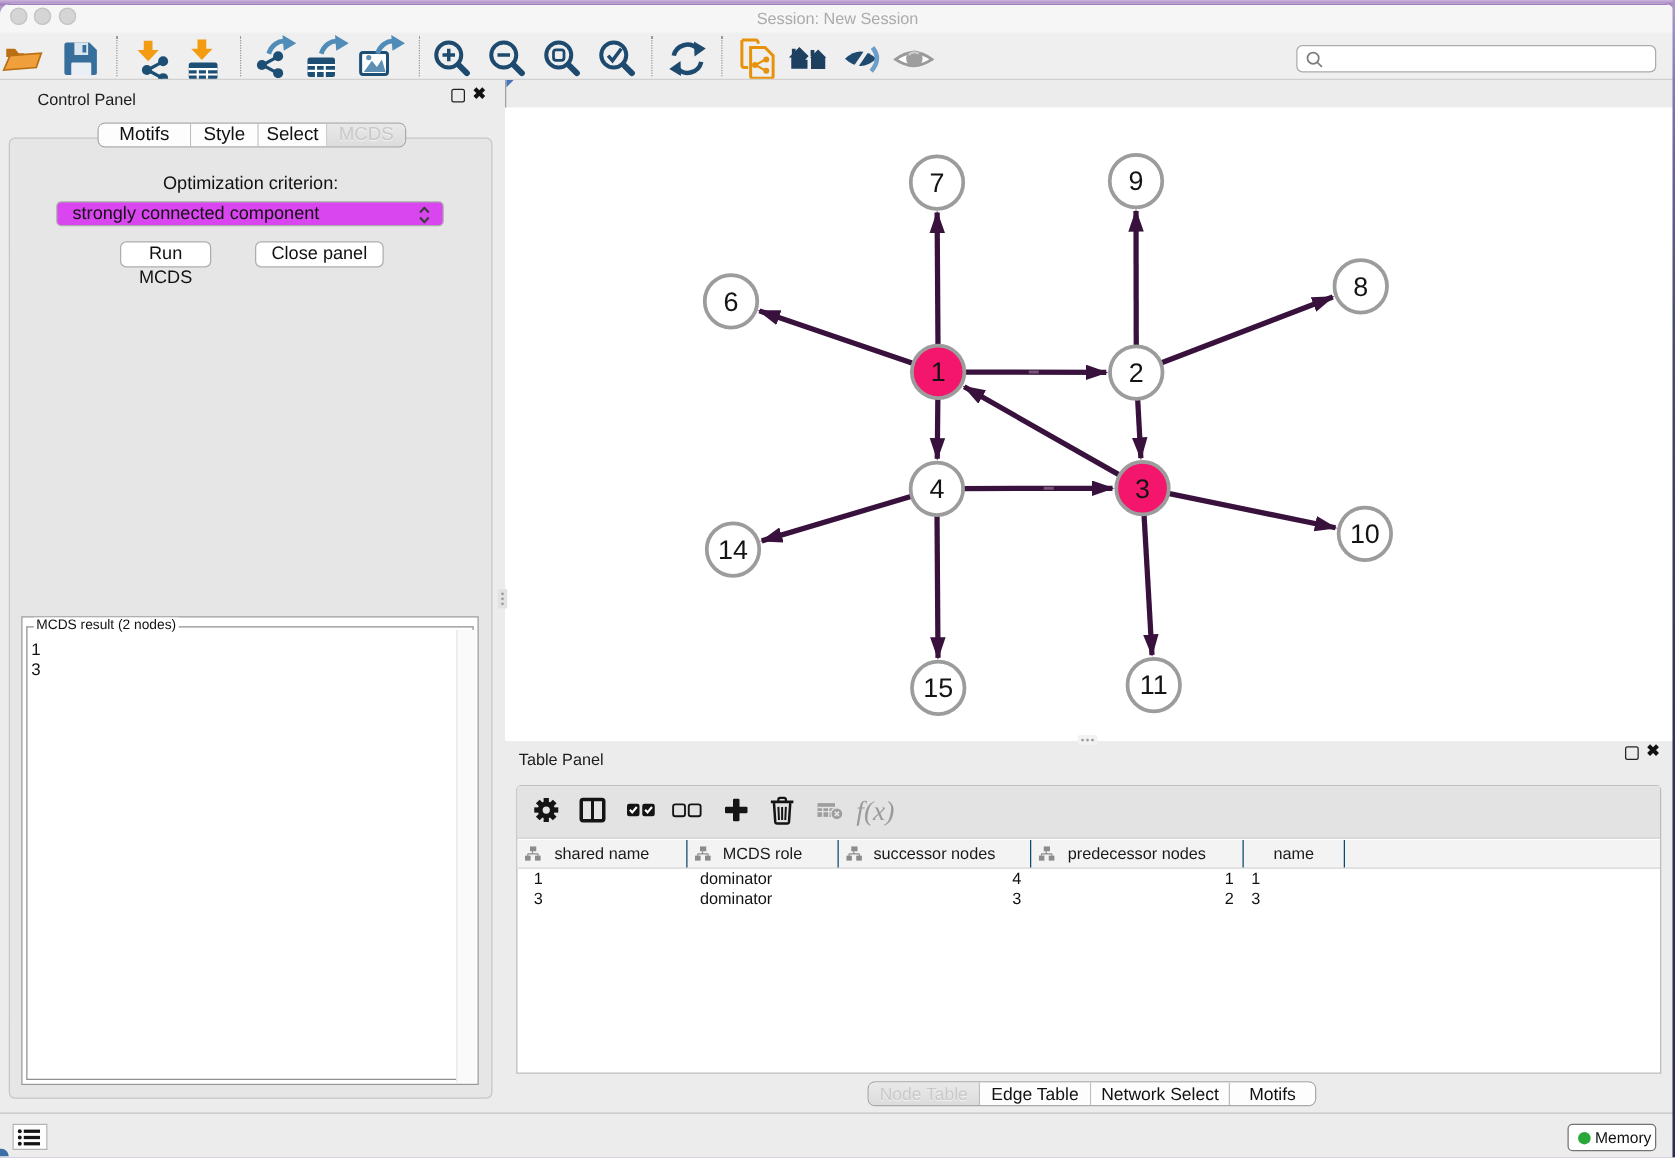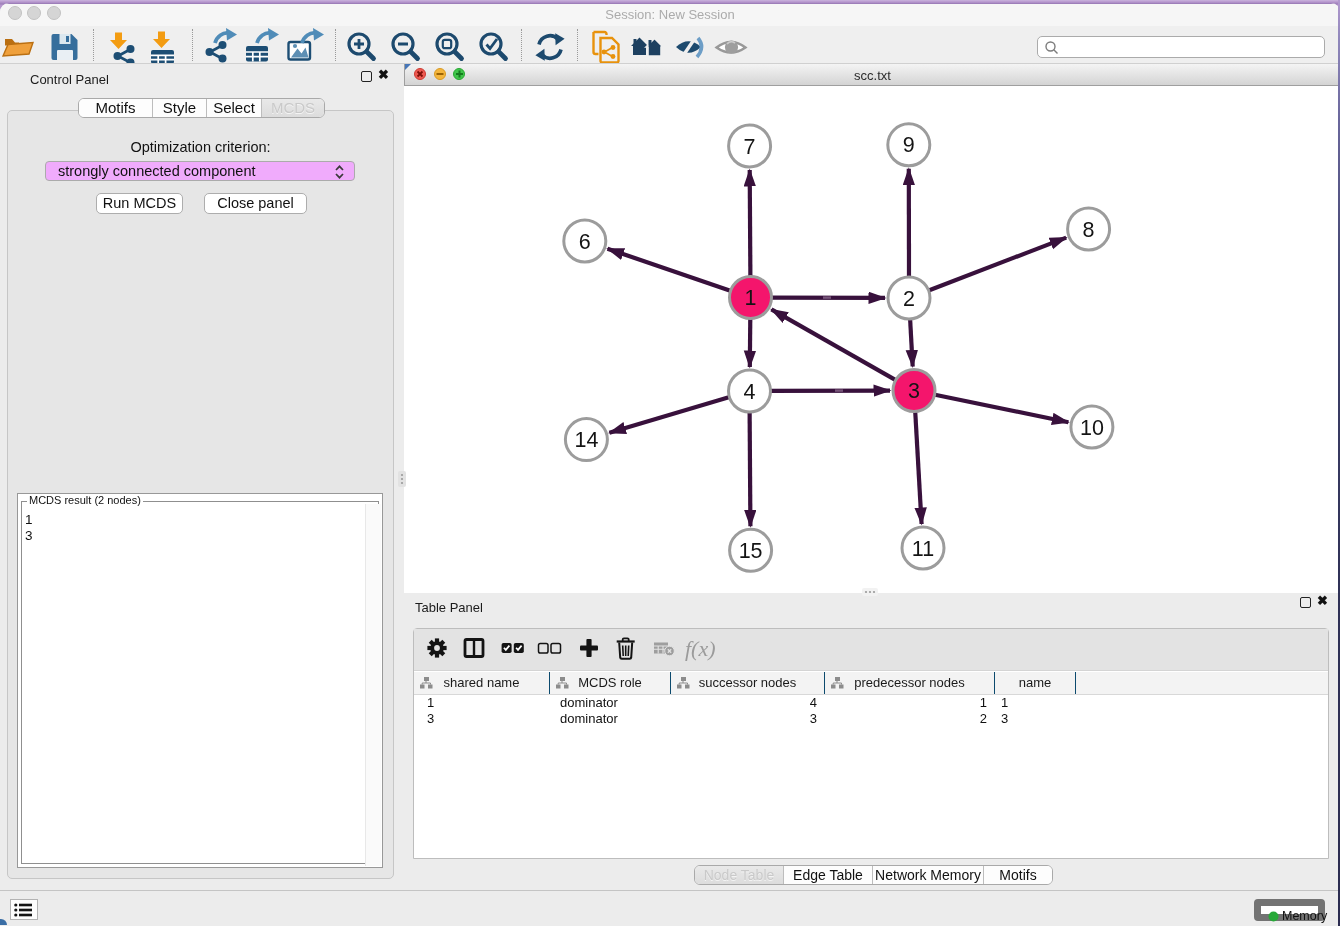--- a/index.html
+++ b/index.html
@@ -23,21 +23,21 @@
 #cpanel{position:absolute;left:0;top:62px;width:400px;height:827px;background:#ececec;}
 #cp-title{position:absolute;left:30px;top:7px;font-size:13px;color:#1c1c1c;}
 #cp-body{position:absolute;left:7px;top:45px;width:385px;height:767px;background:#e6e6e6;
  border:1px solid #c6c6c6;border-radius:5px;}
 .tabstrip{position:absolute;display:flex;border:1px solid #a9a9a9;border-radius:6px;
  overflow:hidden;background:#fff;font-size:15px;color:#111;}
 .tab{height:18px;line-height:18px;text-align:center;border-right:1px solid #bdbdbd;background:#fdfdfd;}
 .tab:last-child{border-right:none;}
 .tabsel{background:linear-gradient(#e9e9e9,#dcdcdc);color:#c9c9c9;text-shadow:0 1px 0 #f4f4f4;}
 #opt-label{position:absolute;left:0;top:28px;width:100%;text-align:center;font-size:14.5px;color:#111;}
-#opt-select{position:absolute;left:37px;top:50px;width:310px;height:20px;background:#f0abfc;
+#opt-select{position:absolute;left:37px;top:50px;width:310px;height:20px;background:#d946ef;
  border:1px solid #ababab;border-radius:4px;font-size:14.5px;color:#111;line-height:19px;
  padding-left:12px;box-sizing:border-box;}
 .btn{position:absolute;height:21px;background:#fff;border:1px solid #adadad;border-radius:5px;
  font-size:14.5px;color:#111;text-align:center;line-height:19px;box-sizing:border-box;}
 #mcds-box{position:absolute;left:9px;top:382px;width:366px;height:375px;background:#fff;
  border:1px solid #989898;box-sizing:border-box;}
 #mcds-fs{position:absolute;left:3px;top:7px;right:3px;bottom:3px;border:1px solid #8f8f8f;}
 #mcds-label{position:absolute;left:5px;top:-8px;background:#fff;padding:0 2px;font-size:11px;color:#111;}
 #mcds-scroll{position:absolute;right:1px;top:10px;width:15px;bottom:1px;background:#fafafa;
  border-left:1px solid #e8e8e8;}
@@ -61,21 +61,21 @@
 .hicon{position:absolute;left:6px;top:5px;}
 .trow{position:absolute;left:0;width:100%;height:16px;font-size:13px;color:#111;}
 .td{position:absolute;top:0;height:16px;line-height:16px;}
 
 .fl-sq{position:absolute;width:9px;height:9px;border:1.5px solid #222;border-radius:2px;}
 .fl-x{position:absolute;font-size:13px;font-weight:700;color:#111;}
 
 #statusbar{position:absolute;left:0;top:887px;width:1340px;height:33px;background:#ececec;
  border-top:1px solid #c4c4c4;}
 #memorybtn{position:absolute;left:1254px;top:8px;width:71px;height:22px;background:#fff;
- border:7px solid #737373;border-radius:4px;box-sizing:border-box;font-size:12.5px;color:#111;}
+ border:1px solid #737373;border-radius:4px;box-sizing:border-box;font-size:12.5px;color:#111;}
 #listbtn{position:absolute;left:10px;top:8px;width:28px;height:21px;background:#fdfdfd;
  border:1px solid #b3b3b3;box-sizing:border-box;}
 </style>
 </head>
 <body>
 <div id="win">
  <div style="position:absolute;left:0;top:0;width:1340px;height:1px;background:#9d7eb9;z-index:5;"></div>
  <div id="titlebar">
   <div class="tl" style="left:8px"></div>
   <div class="tl" style="left:27px"></div>
@@ -220,52 +220,41 @@
   <div id="cp-title">Control Panel</div>
   <div class="fl-sq" style="left:361px;top:6px;"></div>
   <div class="fl-x" style="left:378px;top:2px;">✖</div>
   <div id="cp-body">
    <div id="opt-label">Optimization criterion:</div>
    <div id="opt-select">strongly connected component
      <svg class="abs" style="right:9px;top:3px" width="11" height="14" viewBox="0 0 11 14">
       <path d="M2 5 L5.5 1.3 L9 5 M2 9 L5.5 12.7 L9 9" fill="none" stroke="#3a3a3a" stroke-width="1.7"></path>
           </svg>
    </div>
-   <div class="btn" style="left:88px;top:82px;width:87px;">Run MCDS</div>
+   <div class="btn" style="left:88px;top:82px;width:73px;">Run MCDS</div>
    <div class="btn" style="left:196px;top:82px;width:103px;">Close panel</div>
    <div id="mcds-box">
      <div id="mcds-fs">
             <div id="mcds-label">MCDS result (2 nodes)</div>
           </div>
      <div style="position:absolute;left:7px;top:18px;font-size:13.5px;color:#111;line-height:16px;">1<br>3</div>
      <div id="mcds-scroll"></div>
    </div>
   </div>
   <div class="tabstrip" style="left:78px;top:33px;">
    <div class="tab" style="width:73px;">Motifs</div>
    <div class="tab" style="width:53px;">Style</div>
    <div class="tab" style="width:54px;">Select</div>
    <div class="tab tabsel" style="width:62px;">MCDS</div>
   </div>
  </div>
  <div id="netwin">
   <svg style="position:absolute;left:0;top:0;z-index:4" width="6" height="6" viewBox="0 0 6 6">
         <path d="M0,0 L6,0 L0,6 Z" fill="#4676b8"></path>
       </svg>
-  <div id="nettitle">
-   <div class="tl2" style="left:9px;background:#ee5a52;border:1px solid #ce3a32;"></div>
-   <div class="tl2" style="left:29px;background:#f5b63c;border:1px solid #d99a22;"></div>
-   <div class="tl2" style="left:48px;background:#3fc54a;border:1px solid #28a832;"></div>
-   <svg class="abs" style="left:9px;top:4px" width="51" height="12" viewBox="0 0 51 12">
-    <path d="M3.5 3.5 L8.5 8.5 M8.5 3.5 L3.5 8.5" stroke="#7e0f08" stroke-width="1.8"></path>
-    <path d="M22.5 6 H29.5" stroke="#9a6304" stroke-width="2"></path>
-    <path d="M42 6 H49 M45.5 2.5 V9.5" stroke="#157a1e" stroke-width="2"></path>
-   </svg>
-   <div style="position:absolute;top:4px;left:0;width:100%;text-align:center;font-size:13px;color:#2c2c2c;">scc.txt</div>
-  </div>
   <div id="netcanvas">
    <svg width="936" height="508" viewBox="0 0 936 508" id="graphsvg">
     <defs>
      <marker id="arr" markerUnits="userSpaceOnUse" markerWidth="20" markerHeight="14" refX="16.5" refY="6.2" orient="auto">
       <path d="M0,0 L18,6.2 L0,12.4 Z" fill="#38113c"></path>
      </marker>
     </defs>
     <g stroke="#38113c" stroke-width="4.2" marker-end="url(#arr)">
      <line x1="346.4" y1="192.5" x2="345.7" y2="84.0"></line>
      <line x1="328.5" y1="205.4" x2="203.5" y2="162.7"></line>
@@ -429,21 +418,21 @@
     <div class="td" style="left:13px;">3</div>
     <div class="td" style="left:146px;">dominator</div>
     <div class="td" style="left:257px;width:146px;text-align:right;">3</div>
     <div class="td" style="left:411px;width:162px;text-align:right;">2</div>
     <div class="td" style="left:587px;">3</div>
    </div>
   </div>
   <div class="tabstrip" style="left:290px;top:272px;font-size:14px;">
    <div class="tab tabsel" style="width:88px;">Node Table</div>
    <div class="tab" style="width:88px;">Edge Table</div>
-   <div class="tab" style="width:110px;">Network Memory</div>
+   <div class="tab" style="width:110px;">Network Select</div>
    <div class="tab" style="width:68px;">Motifs</div>
   </div>
  </div>
  <div id="statusbar">
   <div id="listbtn">
    <svg width="20" height="14" viewBox="0 0 20 14" style="position:absolute;left:3px;top:3px;">
     <g fill="#141414">
      <circle cx="1.8" cy="2" r="1.6"></circle>
             <rect x="5" y="0.7" width="13" height="2.6"></rect>
      <circle cx="1.8" cy="7" r="1.6"></circle>

